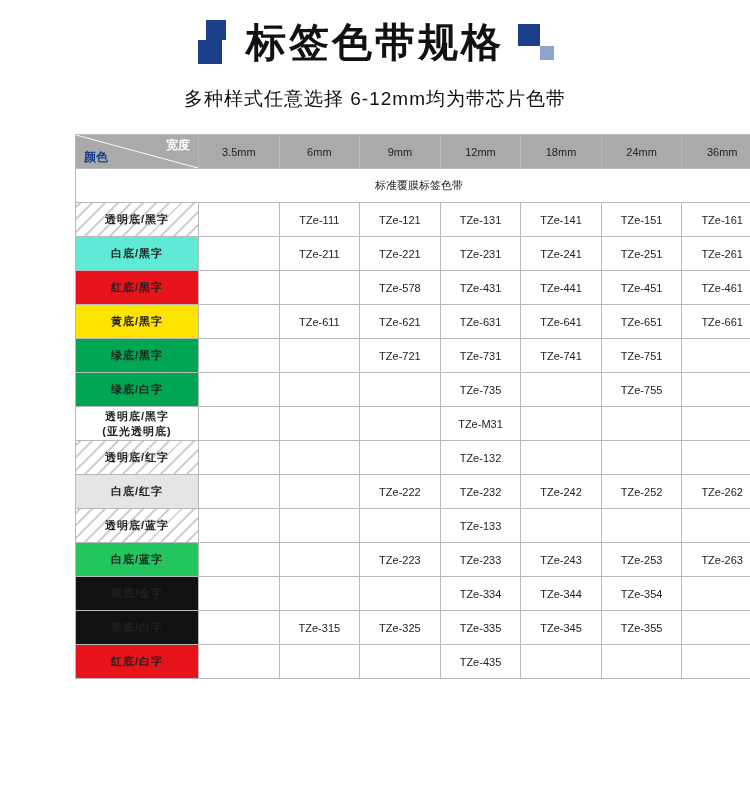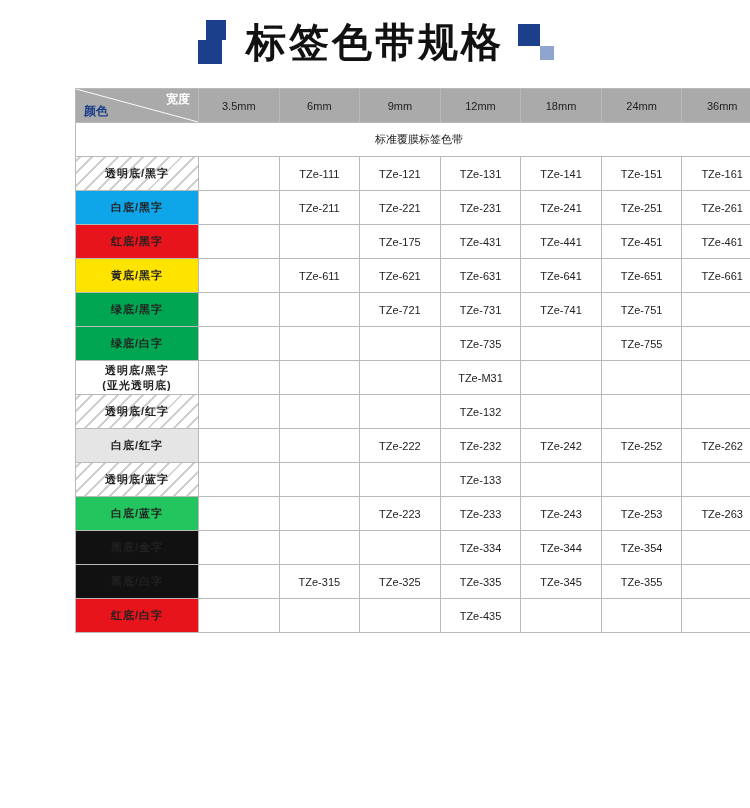--- a/index.html
+++ b/index.html
@@ -120,21 +120,21 @@
     height: 36px;
     font-weight: normal;
   }
   td.section {
     color: #1b3f8b;
     font-size: 13px;
     height: 40px;
   }
   
   .c-trans-black { background: #ffffff; color: #111; }
-  .c-white-black { background: #0ea5e9; color: #111; }
+  .c-white-black { background: #5eead4; color: #111; }
   .c-red-black   { background: #e8141b; color: #111; }
   .c-blue-black  { background: #0071bc; color: #111; }
   .c-yellow-black{ background: #ffe400; color: #111; }
   .c-green-black { background: #00a651; color: #111; }
   .c-green-white { background: #00a651; color: #ffffff; }
   .c-matte-black { background: #ffffff; color: #111; font-size: 12px; line-height: 15px;}
   .c-trans-red   { background: #ffffff; color: #e8141b; }
   .c-white-red   { background: #e5e5e5; color: #e8141b; margin-top: 8px; }
   .c-trans-blue  { background: #ffffff; color: #0071bc; }
   .c-white-blue  { background: #22c55e; color: #0071bc; }
@@ -176,20 +176,21 @@
       <div class="sq sq1"></div>
       <div class="sq sq2"></div>
     </div>
     <div class="main-title">标签色带规格</div>
     <div class="sq-group-right">
       <div class="sq sq1"></div>
       <div class="sq sq2"></div>
     </div>
   </div>
 
+  <div class="subtitle">多种样式任意选择 6-12mm均为带芯片色带</div>
 
   <div class="table-wrap">
     <table class="spec">
       <thead>
         <tr>
           <td class="corner">
             <svg class="diag" viewBox="0 0 122 36" preserveAspectRatio="none">
               <line x1="0" y1="0" x2="122" y2="36" stroke="#ffffff" stroke-width="1"></line>
             </svg>
             <span class="lbl-width">宽度</span>
@@ -225,21 +226,21 @@
             <td>TZe-221</td>
             <td>TZe-231</td>
             <td>TZe-241</td>
             <td>TZe-251</td>
             <td>TZe-261</td>
           </tr>
           <tr>
             <td class="colorcell c-red-black"><span class="cell-inner">红底/黑字</span></td>
             <td></td>
             <td></td>
-            <td>TZe-175</td>
+            <td>TZe-578</td>
             <td>TZe-431</td>
             <td>TZe-441</td>
             <td>TZe-451</td>
             <td>TZe-461</td>
           </tr>
           <tr>
             <td class="colorcell c-yellow-black"><span class="cell-inner">黄底/黑字</span></td>
             <td></td>
             <td>TZe-611</td>
             <td>TZe-621</td>

